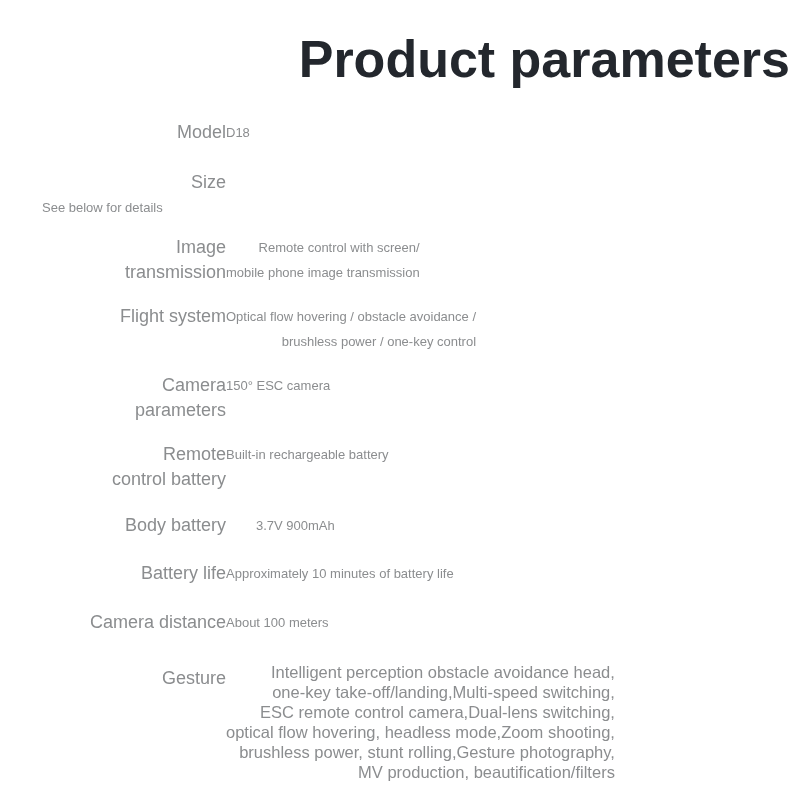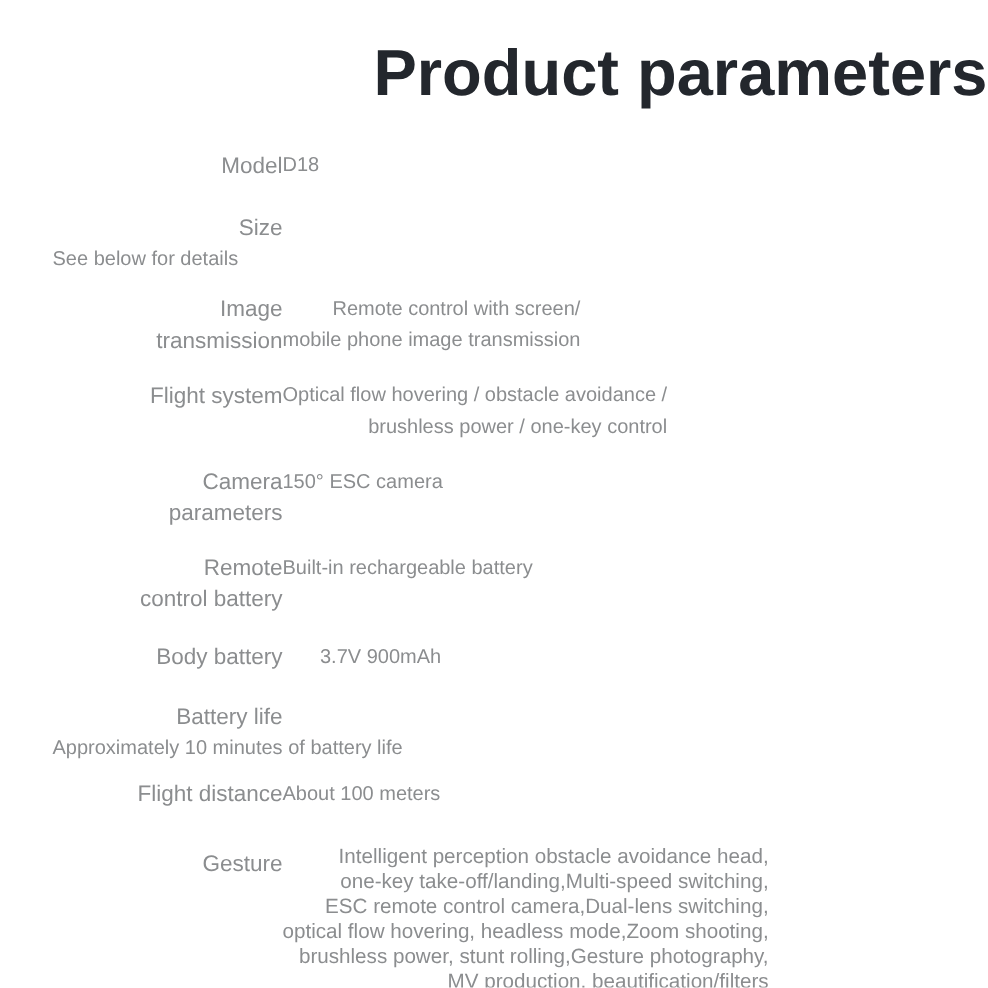--- a/index.html
+++ b/index.html
@@ -39,33 +39,33 @@
     display: flex;
     align-items: flex-start;
   }
   .spec-row:nth-child(1)  { margin-bottom: 25px; }
   .spec-row:nth-child(2)  { margin-bottom: 15px; flex-direction: column; }
   .spec-row:nth-child(3)  { margin-bottom: 19px; }
   .spec-row:nth-child(4)  { margin-bottom: 19px; }
   .spec-row:nth-child(5)  { margin-bottom: 19px; }
   .spec-row:nth-child(6)  { margin-bottom: 21px; }
   .spec-row:nth-child(7)  { margin-bottom: 23px; gap: 30px; }
-  .spec-row:nth-child(8)  { margin-bottom: 12px; flex-direction: column; }
+  .spec-row:nth-child(8)  { margin-bottom: 24px; }
   .spec-row:nth-child(9)  { margin-bottom: 31px; }
   .spec-row:nth-child(10) { margin-bottom: 0; }
   .spec-label {
     width: 184px;
     flex-shrink: 0;
     color: var(--text-color);
     font-size: 18px;
     line-height: 25px;
   }
   .spec-value {
     color: var(--text-color);
-    font-size: 16px;
+    font-size: 13px;
     line-height: 25px;
   }
   .spec-label span,
   .spec-value span {
     display: block;
     white-space: nowrap;
   }
   .spec-row.row-features .spec-value {
     font-size: 16.5px;
     line-height: 20px;
@@ -153,21 +153,21 @@
       <div class="spec-label">
         <span>Battery life</span>
       </div>
       <div class="spec-value">
         <span>Approximately 10 minutes of battery life</span>
       </div>
     </div>
 
     <div class="spec-row">
       <div class="spec-label">
-        <span>Flight distance</span>
+        <span>Camera distance</span>
       </div>
       <div class="spec-value">
         <span>About 100 meters</span>
       </div>
     </div>
 
     <div class="spec-row row-features">
       <div class="spec-label">
         <span>Gesture</span>
       </div>

